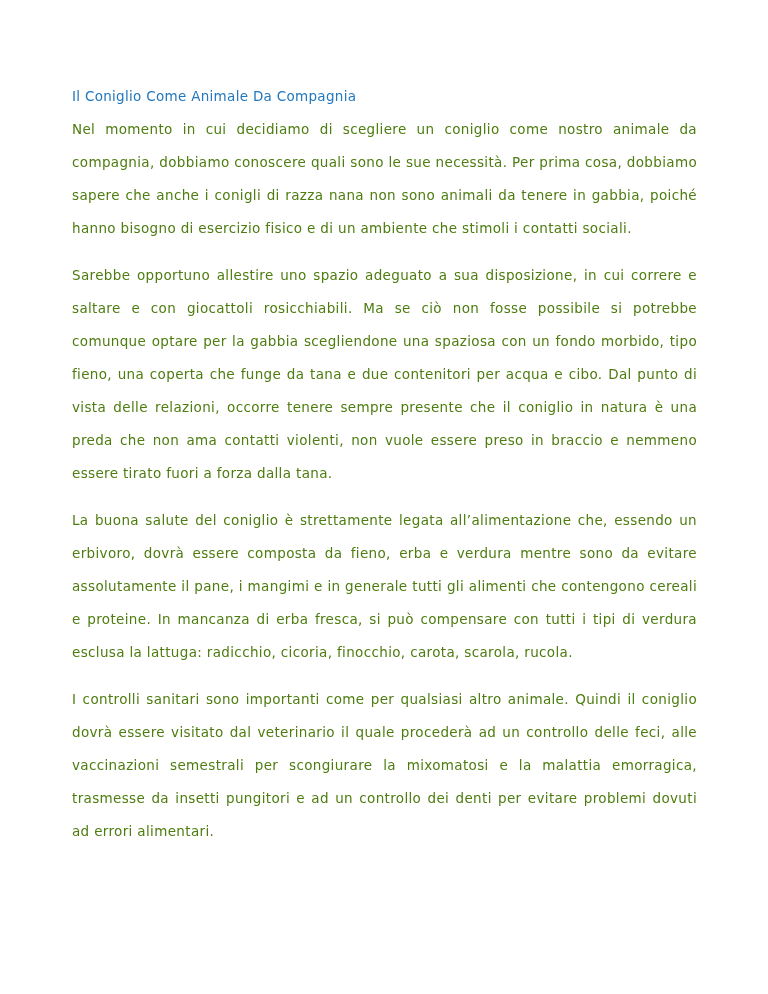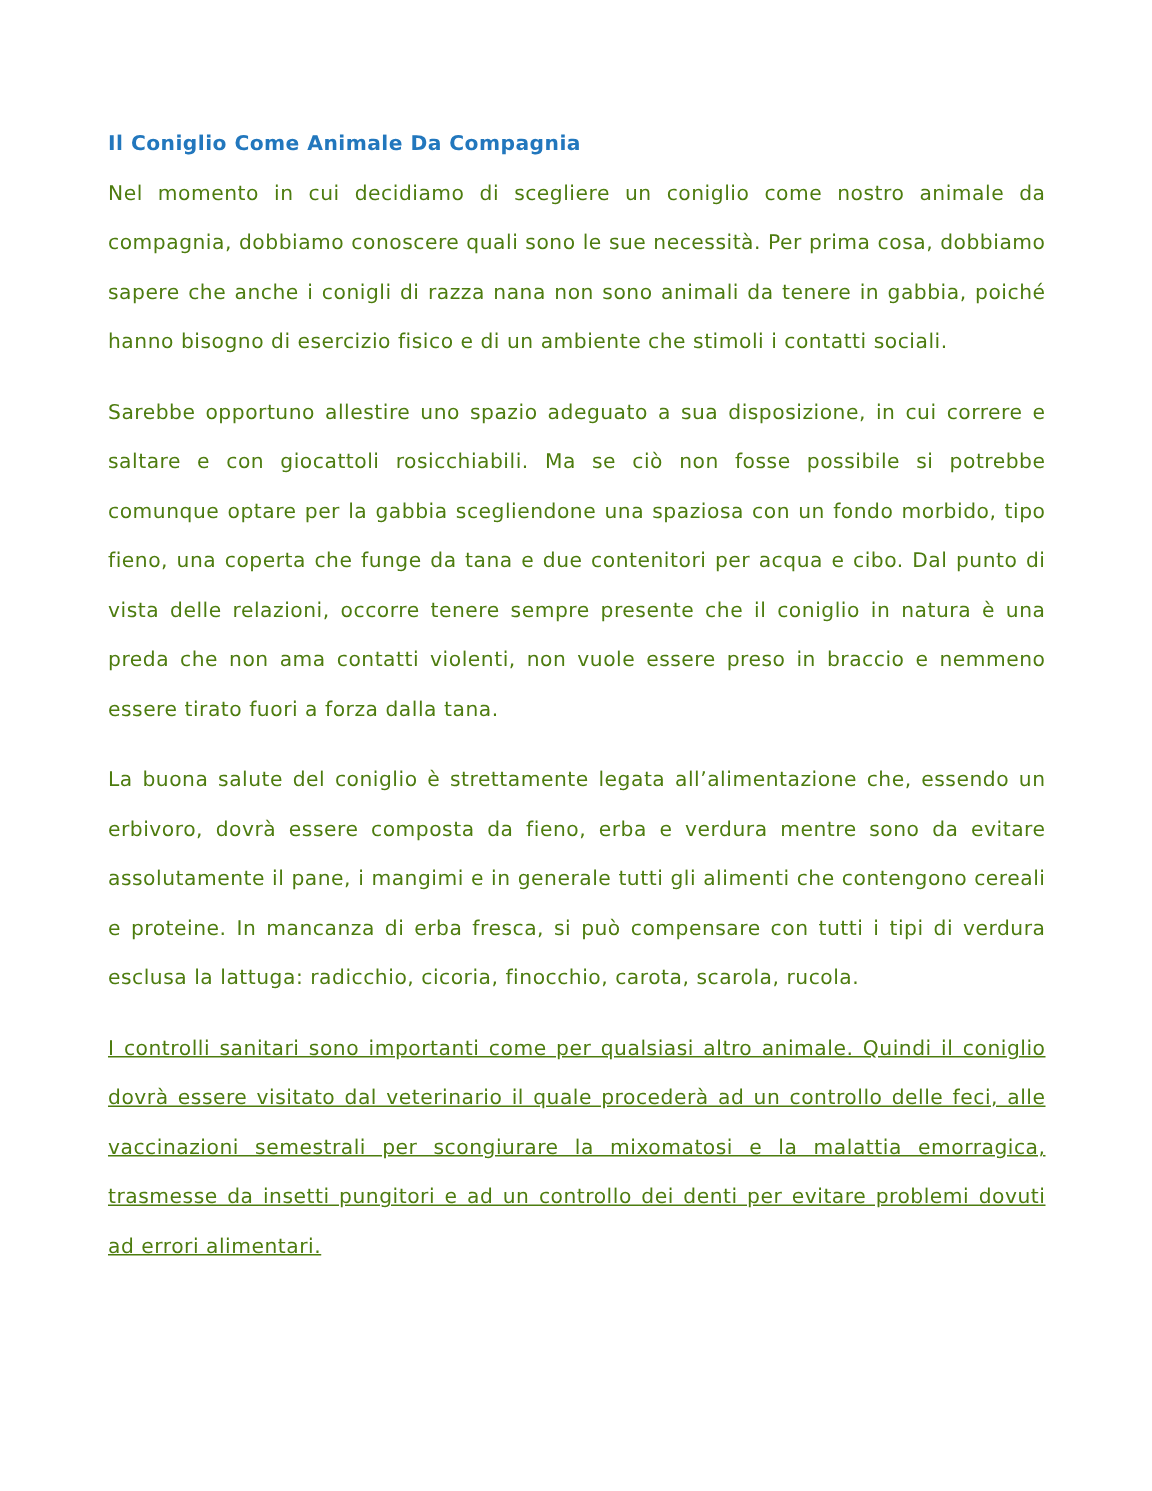--- a/index.html
+++ b/index.html
@@ -16,37 +16,36 @@
   .page {
     box-sizing: border-box;
     width: 768px;
     height: 994px;
     padding: 83px 71px 40px 72px;
     background: #ffffff;
   }
   .doc-title {
     color: #2277bd;
     font-size: 13.5px;
-    font-weight: 700;
+    font-weight: 400;
     letter-spacing: 0.3px;
     margin: 0 0 4px 0;
     line-height: 26px;
   }
   .doc-paragraph {
     color: #4d7c0f;
     font-size: 13.5px;
     font-weight: 400;
     letter-spacing: 0.35px;
     line-height: 33px;
     text-align: justify;
     margin: 0 0 14px 0;
   }
   .doc-paragraph:last-child {
     margin-bottom: 0;
-    text-decoration: underline;
   }
 </style>
 </head>
 <body>
 
 <div class="page">
   <h1 class="doc-title">Il Coniglio Come Animale Da Compagnia</h1>
 
   <p class="doc-paragraph">Nel momento in cui decidiamo di scegliere un coniglio come nostro animale da compagnia, dobbiamo conoscere quali sono le sue necessità. Per prima cosa, dobbiamo sapere che anche i conigli di razza nana non sono animali da tenere in gabbia, poiché hanno bisogno di esercizio fisico e di un ambiente che stimoli i contatti sociali.</p>
 

